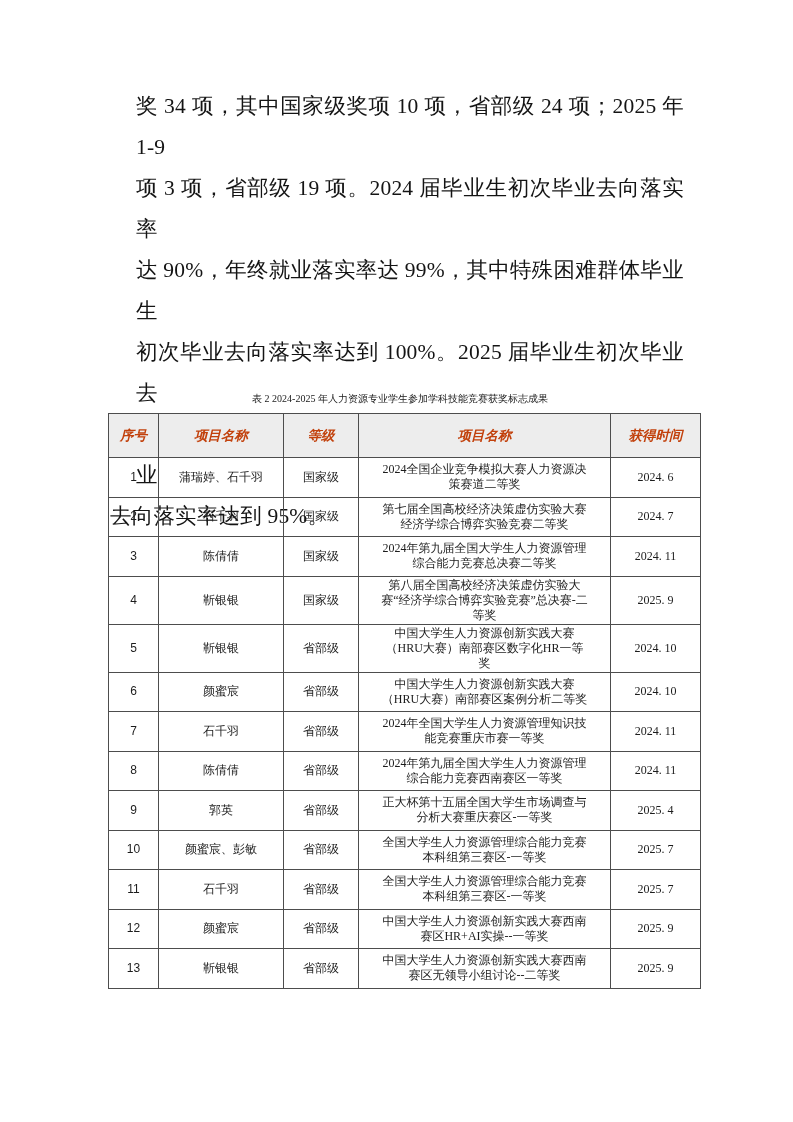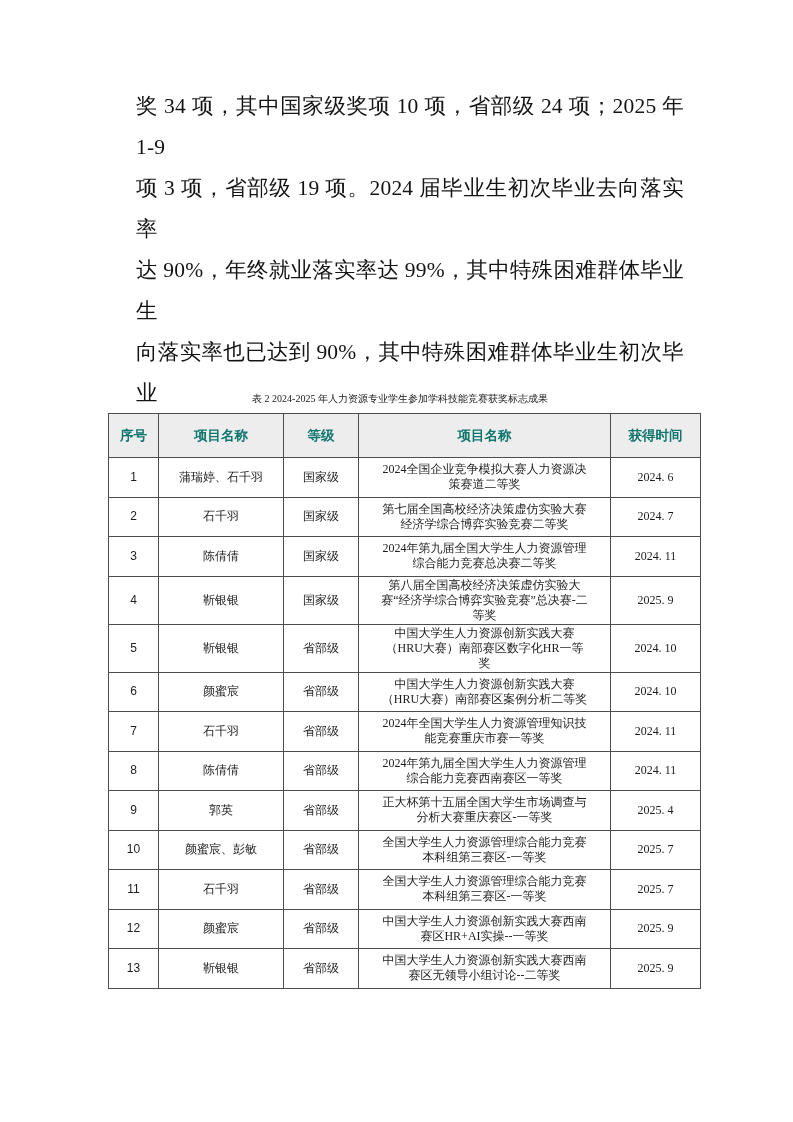--- a/index.html
+++ b/index.html
@@ -52,21 +52,22 @@
     vertical-align: middle;
     padding: 1px 4px;
     overflow: hidden;
   }
   .tbl thead th {
     height: 41px;
     background: #ededed;
     font-family: "Liberation Sans", "DejaVu Sans", sans-serif;
     font-weight: bold;
     font-size: 13.5px;
-    color: #0f766e;
+    color: #c2410c;
+    font-style: italic;
   }
   .tbl tbody td {
     height: 36.5px;
     font-size: 12px;
     line-height: 15px;
     color: #1c1c1c;
   }
   td.c-no {
     font-family: "Liberation Sans", "DejaVu Sans", sans-serif;
     font-size: 13px;
@@ -85,20 +86,21 @@
 </style>
 </head>
 <body>
 
 <div class="page">
 
   <div class="para">
     <div class="pline jl">奖 34 项，其中国家级奖项 10 项，省部级 24 项；2025 年 1-9</div>
     <div class="pline jl">项 3 项，省部级 19 项。2024 届毕业生初次毕业去向落实率</div>
     <div class="pline jl">达 90%，年终就业落实率达 99%，其中特殊困难群体毕业生</div>
+    <div class="pline jl">初次毕业去向落实率达到 100%。2025 届毕业生初次毕业去</div>
     <div class="pline jl">向落实率也已达到 90%，其中特殊困难群体毕业生初次毕业</div>
     <div class="pline">去向落实率达到 95%。</div>
   </div>
 
   <div class="caption">表 2 2024-2025 年人力资源专业学生参加学科技能竞赛获奖标志成果</div>
 
   <table class="tbl">
     <colgroup>
       <col class="w-no">
         <col class="w-teacher">

